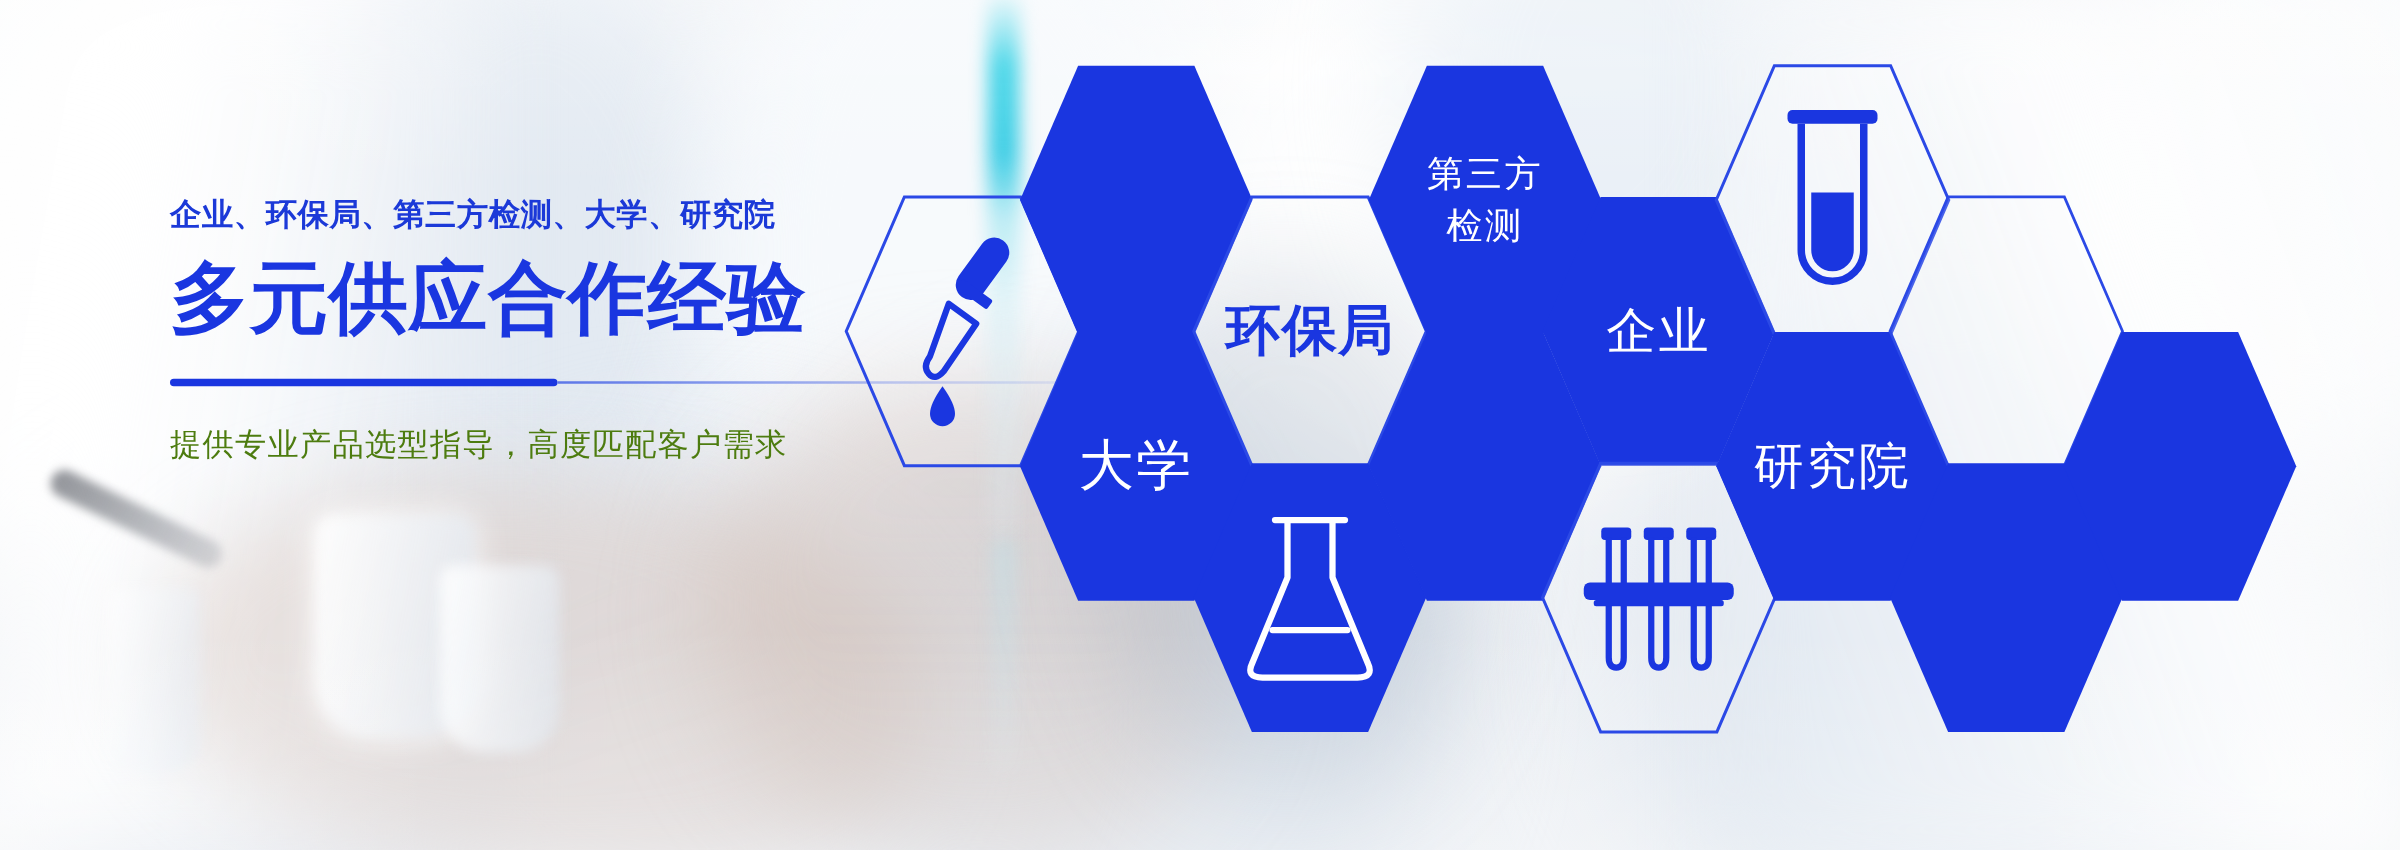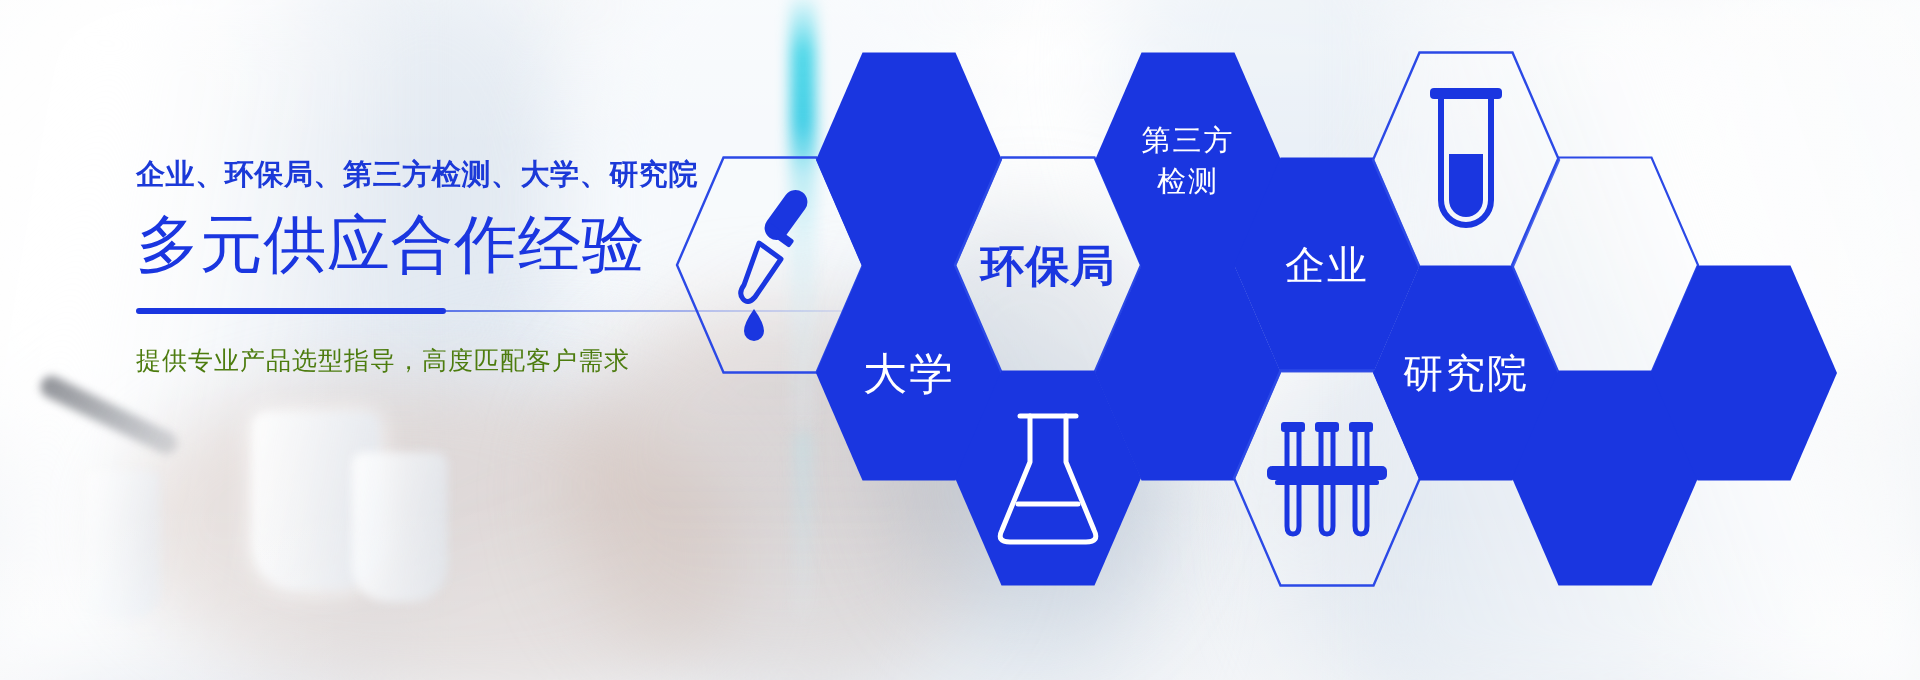--- a/index.html
+++ b/index.html
@@ -69,22 +69,22 @@
     background:linear-gradient(180deg,rgba(180,228,240,.45),rgba(235,244,248,.10)); border-radius:10px; }
 
   
   .haze{ position:absolute; inset:0;
     background:
       linear-gradient(180deg,rgba(255,255,255,.28) 0%,rgba(255,255,255,0) 22%,rgba(255,255,255,0) 74%,rgba(255,255,255,.30) 100%),
       linear-gradient(90deg,rgba(255,255,255,.34) 0%,rgba(255,255,255,0) 18%,rgba(255,255,255,0) 84%,rgba(255,255,255,.34) 100%); }
 
   
   .copy{ position:absolute; left:136px; top:156px; width:620px; }
-  .eyebrow{ color:#1b39d8; font-size:29px; font-weight:700; letter-spacing:.02em; line-height:1.3; }
-  .headline{ margin-top:16px; color:#1a36e0; font-size:63px; font-weight:400;
+  .eyebrow{ color:#1b39d8; font-size:25px; font-weight:700; letter-spacing:.02em; line-height:1.3; }
+  .headline{ margin-top:16px; color:#1a36e0; font-size:63px; font-weight:700;
     letter-spacing:.01em; line-height:1.08; white-space:nowrap; }
   .rule{ position:relative; margin-top:30px; height:6px; width:480px; }
   .rule .solid{ position:absolute; left:0; top:0; height:6px; width:310px; background:#1a36e0; border-radius:3px; }
   .rule .fade{ position:absolute; left:310px; top:2px; height:2px; width:460px;
     background:linear-gradient(90deg,#5d77e8,rgba(120,150,230,.05)); }
   .tagline{ margin-top:30px; color:#4d7c0f; font-size:25px; font-weight:500; letter-spacing:.04em; }
 
   
   #hexes{ position:absolute; left:0; top:0; width:1920px; height:680px; }
   .hexlabel{ fill:#ffffff; font-family:"Liberation Sans","DejaVu Sans",sans-serif; }

